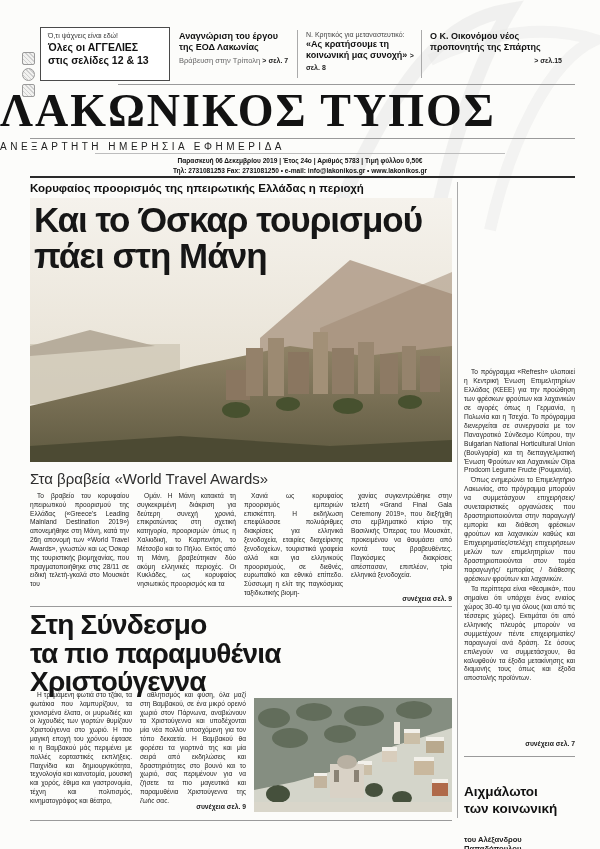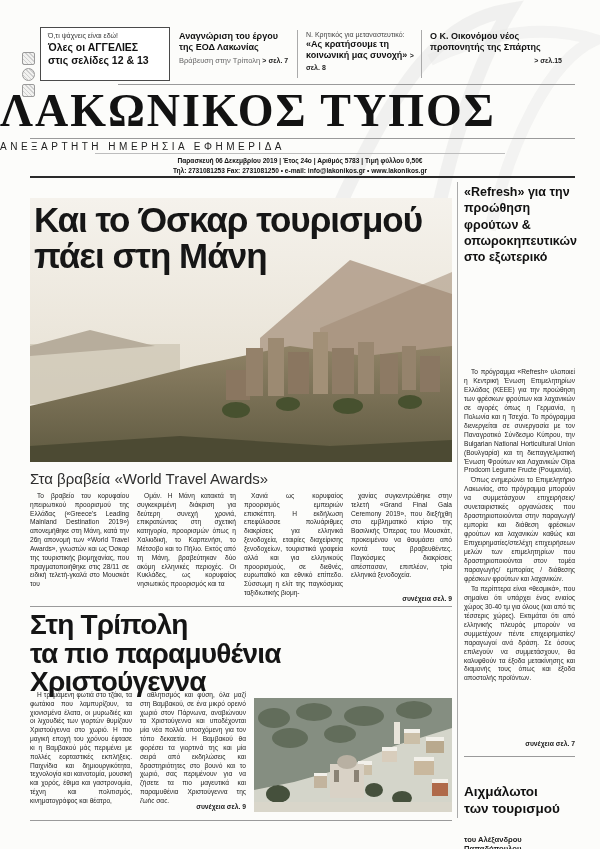--- a/index.html
+++ b/index.html
@@ -137,20 +137,21 @@
   <div class="abs masthead-sub" style="left:0; top:141px;">ΑΝΕΞΑΡΤΗΤΗ ΗΜΕΡΗΣΙΑ ΕΦΗΜΕΡΙΔΑ</div>
   <div class="abs hrule" style="left:95px; top:153px; width:410px; background:#bdbdbd;"></div>
   <div class="abs dateline" style="left:0; top:156px;">
     <div>Παρασκευή 06 Δεκεμβρίου 2019 | Έτος 24ο | Αριθμός 5783 | Τιμή φύλλου 0,50€</div>
     <div>Τηλ: 2731081253 Fax: 2731081250 • e-mail: info@lakonikos.gr • www.lakonikos.gr</div>
   </div>
   <div class="abs hrule dark" style="left:30px; top:176px; width:545px; height:2px;"></div>
 
   <div class="abs vdiv" style="left:457px; top:182px; height:636px;"></div>
 
+  <div class="abs kicker" style="left:30px; top:182px; width:422px;">Κορυφαίος προορισμός της ηπειρωτικής Ελλάδας η περιοχή</div>
 
   <div class="abs lead-photo" style="left:30px; top:198px; width:422px; height:264px;">
     <svg width="422" height="264" viewBox="0 0 422 264">
       <defs>
         <linearGradient id="sky" x1="0" y1="0" x2="0" y2="1">
           <stop offset="0" stop-color="#f5f2ec"></stop>
             <stop offset="1" stop-color="#e2dbcb"></stop>
         </linearGradient>
         <linearGradient id="hill" x1="0" y1="0" x2="0" y2="1">
           <stop offset="0" stop-color="#8f8266"></stop>
@@ -201,21 +202,21 @@
     <p>Χανιά ως κορυφαίος προορισμός εμπειριών επισκέπτη. Η εκδήλωση επεφύλασσε πολυάριθμες διακρίσεις για ελληνικά ξενοδοχεία, εταιρίες διαχείρισης ξενοδοχείων, τουριστικά γραφεία αλλά και για ελληνικούς προορισμούς, σε διεθνές, ευρωπαϊκό και εθνικό επίπεδο. Σύσσωμη η ελίτ της παγκόσμιας ταξιδιωτικής βιομη-</p>
   </div>
   <div class="abs bodycol" style="left:351px; top:492px; width:101px; height:103px;">
     <p>χανίας συγκεντρώθηκε στην τελετή «Grand Final Gala Ceremony 2019», που διεξήχθη στο εμβληματικό κτίριο της Βασιλικής Όπερας του Μουσκάτ, προκειμένου να θαυμάσει από κοντά τους βραβευθέντες. Παγκόσμιες διακρίσεις απέσπασαν, επιπλέον, τρία ελληνικά ξενοδοχεία.</p>
   </div>
   <div class="abs cont" style="left:351px; top:595px; width:101px;">συνέχεια σελ. 9</div>
 
   <div class="abs hrule" style="left:30px; top:606px; width:422px;"></div>
 
   <div class="abs second-headline" style="left:30px; top:611px; width:422px;">
-    <div>Στη Τρίπολη</div>
+    <div>Στη Σύνδεσμο</div>
     <div>τα πιο παραμυθένια Χριστούγεννα</div>
   </div>
 
   <div class="abs bodycol" style="left:30px; top:691px; width:102px; height:124px;">
     <p>Η τρεμάμενη φωτιά στο τζάκι, τα φωτάκια που λαμπυρίζουν, τα χιονισμένα έλατα, οι μυρωδιές και οι λιχουδιές των γιορτών θυμίζουν Χριστούγεννα στο χωριό. Η πιο μαγική εποχή του χρόνου έφτασε κι η Βαμβακού μάς περιμένει με πολλές εορταστικές εκπλήξεις. Παιχνίδια και δημιουργικότητα, τεχνολογία και καινοτομία, μουσική και χορός, έθιμα και γαστρονομία, τέχνη και πολιτισμός, κινηματογράφος και θέατρο,</p>
   </div>
   <div class="abs bodycol" style="left:140px; top:691px; width:106px; height:112px;">
     <p>αθλητισμός και φύση, όλα μαζί στη Βαμβακού, σε ένα μικρό ορεινό χωριό στον Πάρνωνα, αναβιώνουν τα Χριστούγεννα και υποδέχονται μία νέα πολλά υποσχόμενη για τον τόπο δεκαετία. Η Βαμβακού θα φορέσει τα γιορτινά της και μία σειρά από εκδηλώσεις και δραστηριότητες στο βουνό και το χωριό, σας περιμένουν για να ζήσετε τα πιο μαγευτικά και παραμυθένια Χριστούγεννα της ζωής σας.</p>
   </div>
   <div class="abs cont" style="left:140px; top:803px; width:106px;">συνέχεια σελ. 9</div>
@@ -260,36 +261,35 @@
         <ellipse cx="24" cy="96" rx="12" ry="9"></ellipse>
           <ellipse cx="120" cy="92" rx="9" ry="7"></ellipse>
         <ellipse cx="148" cy="100" rx="10" ry="7"></ellipse>
       </g>
       <rect x="0" y="104" width="198" height="10" fill="#d9d6ca"></rect>
     </svg>
   </div>
 
   <div class="abs hrule" style="left:30px; top:820px; width:422px;"></div>
 
-  <div class="abs side-headline" style="left:464px; top:184px; width:111px;">«Refresh» για την προώθηση φρούτων &amp; οπωροκηπευτικών στο εξωτερικό</div>
 
   <div class="abs veg-photo" style="left:464px; top:250px;"></div>
 
   <div class="abs side-body" style="left:464px; top:368px; width:111px; height:370px;">
     <p>Το πρόγραμμα «Refresh» υλοποιεί η Κεντρική Ένωση Επιμελητηρίων Ελλάδας (ΚΕΕΕ) για την προώθηση των φρέσκων φρούτων και λαχανικών σε αγορές όπως η Γερμανία, η Πολωνία και η Τσεχία. Το πρόγραμμα διενεργείται σε συνεργασία με τον Παναγροτικό Σύνδεσμο Κύπρου, την Bulgarian National Horticultural Union (Βουλγαρία) και τη διεπαγγελματική Ένωση Φρούτων και Λαχανικών Oipa Prodcom Legume Fructe (Ρουμανία).</p>
     <p>Όπως ενημερώνει το Επιμελητήριο Λακωνίας, στο πρόγραμμα μπορούν να συμμετάσχουν επιχειρήσεις/συνεταιριστικές οργανώσεις που δραστηριοποιούνται στην παραγωγή/εμπορία και διάθεση φρέσκων φρούτων και λαχανικών καθώς και Επιχειρηματίες/στελέχη επιχειρήσεων μελών των επιμελητηρίων που δραστηριοποιούνται στον τομέα παραγωγής/ εμπορίας / διάθεσης φρέσκων φρούτων και λαχανικών.</p>
     <p>Τα περίπτερα είναι «θεσμικά», που σημαίνει ότι υπάρχει ένας ενιαίος χώρος 30-40 τμ για όλους (και από τις τέσσερις χώρες). Εκτιμάται ότι από ελληνικής πλευράς μπορούν να συμμετέχουν πέντε επιχειρηματίες/παραγωγοί ανά δράση. Σε όσους επιλεγούν να συμμετάσχουν, θα καλυφθούν τα έξοδα μετακίνησης και διαμονής τους όπως και έξοδα αποστολής προϊόντων.</p>
   </div>
   <div class="abs cont" style="left:464px; top:740px; width:111px;">συνέχεια σελ. 7</div>
 
   <div class="abs hrule" style="left:464px; top:756px; width:111px;"></div>
 
   <div class="abs" style="left:464px; top:784px; width:111px;">
     <div class="opinion-title">Αιχμάλωτοι</div>
-    <div class="opinion-title">των τουρισμού</div>
+    <div class="opinion-title">των κοινωνική</div>
     <div class="opinion-author" style="margin-top:17px;">του Αλέξανδρου Παπαδόπουλου</div>
     <div class="opinion-refrow" style="margin-top:6px;">
       <div class="line"></div>
       <div class="pageref" style="font-size:8px;">&gt; σελ. 3</div>
     </div>
   </div>
 
 </div>
 
 </body></html>

